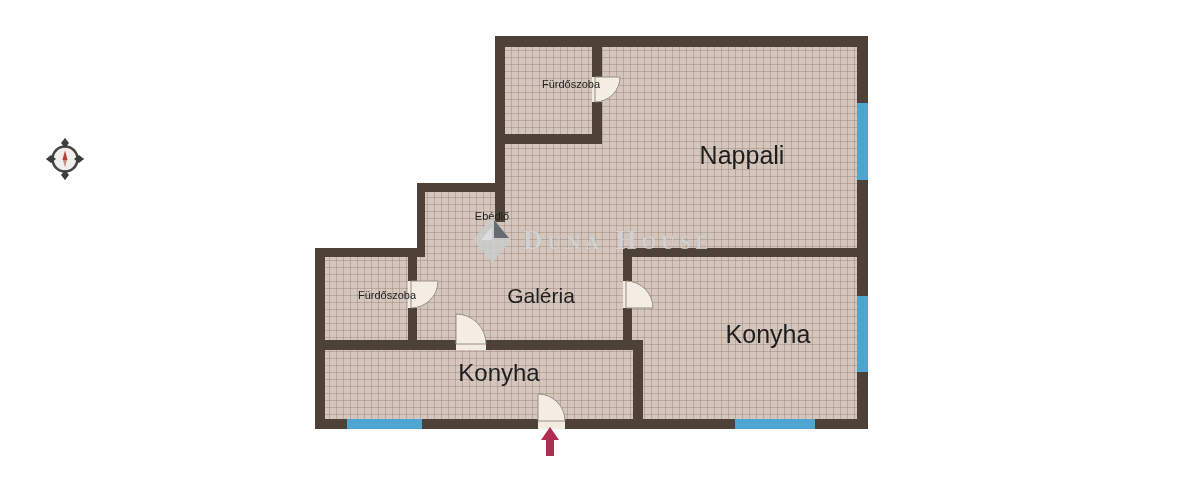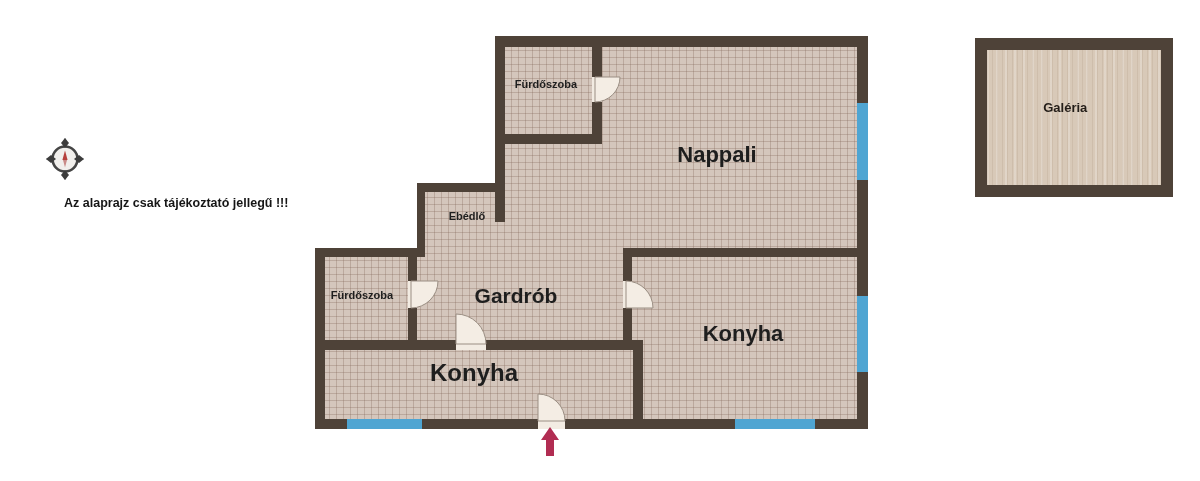--- a/index.html
+++ b/index.html
@@ -16,24 +16,24 @@
       repeating-linear-gradient(90deg, rgba(128,100,86,.30) 0 1px, transparent 1px 7px);
     clip-path:polygon(180px 0,553px 0,553px 393px,0 393px,0 212px,102px 212px,102px 147px,180px 147px);
   }
   .wall{position:absolute;background:#4e4238;}
   .gap{position:absolute;background:#f2ebe2;}
   .win{position:absolute;background:#4fa5d2;}
   #arcs{position:absolute;left:0;top:0;width:553px;height:393px;}
   #arcs path{fill:#f4ede4;stroke:#9a8e83;stroke-width:1;}
   .room-label{
     position:absolute;transform:translate(-50%,-50%);
-    font-weight:bold;color:#1e1e1e;white-space:nowrap;letter-spacing:0px;
+    font-weight:normal;color:#1e1e1e;white-space:nowrap;letter-spacing:0px;margin-left:25px;
   }
   .small-label{font-size:11px;}
-  .big-label{font-size:22px;}
+  .big-label{font-size:25px;}
   
   #galeria{
     position:absolute;left:975px;top:38px;width:198px;height:159px;
     background:#4e4238;box-sizing:border-box;padding:12px;
   }
   #galeria-floor{
     position:relative;width:100%;height:100%;
     background-color:#d8c9b8;
     background-image:
       repeating-linear-gradient(90deg, rgba(255,255,255,.22) 0 2px, transparent 2px 9px),
@@ -71,21 +71,20 @@
     <line x1="2" y1="23" x2="40" y2="23" stroke="#8a8a8a" stroke-width="0.8"></line>
     <circle cx="21" cy="23" r="12.5" fill="#f1efec" stroke="#454545" stroke-width="2.6"></circle>
     <path d="M21,2 L25,7 L21,12 L17,7 Z" fill="#3c3c3c"></path>
     <path d="M21,34 L25,39 L21,44 L17,39 Z" fill="#3c3c3c"></path>
     <path d="M2,23 L7,19 L12,23 L7,27 Z" fill="#3c3c3c"></path>
     <path d="M30,23 L35,19 L40,23 L35,27 Z" fill="#3c3c3c"></path>
     <path d="M21,14.5 L23.6,24 L18.4,24 Z" fill="#b6403c"></path>
     <path d="M21,31.5 L23,24 L19,24 Z" fill="#c98b88"></path>
   </svg>
 
-  <div id="disclaimer">Az alaprajz csak tájékoztató jellegű !!!</div>
 
   <div id="plan">
 
     <div class="wall" style="left:180px;top:0;width:373px;height:11px"></div>
     <div class="wall" style="left:542px;top:0;width:11px;height:393px"></div>
     <div class="wall" style="left:0;top:383px;width:553px;height:10px"></div>
     <div class="wall" style="left:0;top:212px;width:10px;height:181px"></div>
     <div class="wall" style="left:0;top:212px;width:110px;height:9px"></div>
     <div class="wall" style="left:102px;top:147px;width:8px;height:74px"></div>
     <div class="wall" style="left:102px;top:147px;width:88px;height:9px"></div>
@@ -118,29 +117,32 @@
       <path d="M96,245 L123,245 A27,27 0 0 1 96,272 Z"></path>
       <path d="M141,308 L141,278 A30,30 0 0 1 171,308 Z"></path>
       <path d="M311,272 L311,245 A27,27 0 0 1 338,272 Z"></path>
       <path d="M223,385 L223,358 A27,27 0 0 1 250,385 Z"></path>
     </svg>
 
     <div class="room-label small-label" style="left:231px;top:48px">Fürdőszoba</div>
     <div class="room-label big-label" style="left:402px;top:119px">Nappali</div>
     <div class="room-label small-label" style="left:152px;top:180px">Ebédlő</div>
     <div class="room-label small-label" style="left:47px;top:259px">Fürdőszoba</div>
-    <div class="room-label big-label" style="left:201px;top:260px;font-size:21px">Gardrób</div>
+    <div class="room-label big-label" style="left:201px;top:260px;font-size:21px">Galéria</div>
     <div class="room-label big-label" style="left:428px;top:298px">Konyha</div>
     <div class="room-label big-label" style="left:159px;top:337px;font-size:24px">Konyha</div>
   </div>
 
   <svg id="entrance-arrow" viewBox="0 0 20 31">
     <path d="M10,0 L19,13 L14,13 L14,29 L6,29 L6,13 L1,13 Z" fill="#b12d52"></path>
   </svg>
 
+  <div id="watermark">
+    <svg id="wm-logo" viewBox="0 0 38 46">
+      <polygon points="19,0 38,23 19,46 0,23" fill="#c9cbcc" opacity="0.85"></polygon>
+      <polygon points="21,3 36,21 21,21" fill="#555b61" opacity="0.85"></polygon>
+      <polygon points="8,23 19,10 19,23" fill="#dddfe0" opacity="0.9"></polygon>
+    </svg>
+    <div id="wm-text">Duna House</div>
+  </div>
 
-  <div id="galeria">
-    <div id="galeria-floor">
-      <div id="galeria-label">Galéria</div>
-    </div>
-  </div>
 
 </div>
 
 </body></html>

